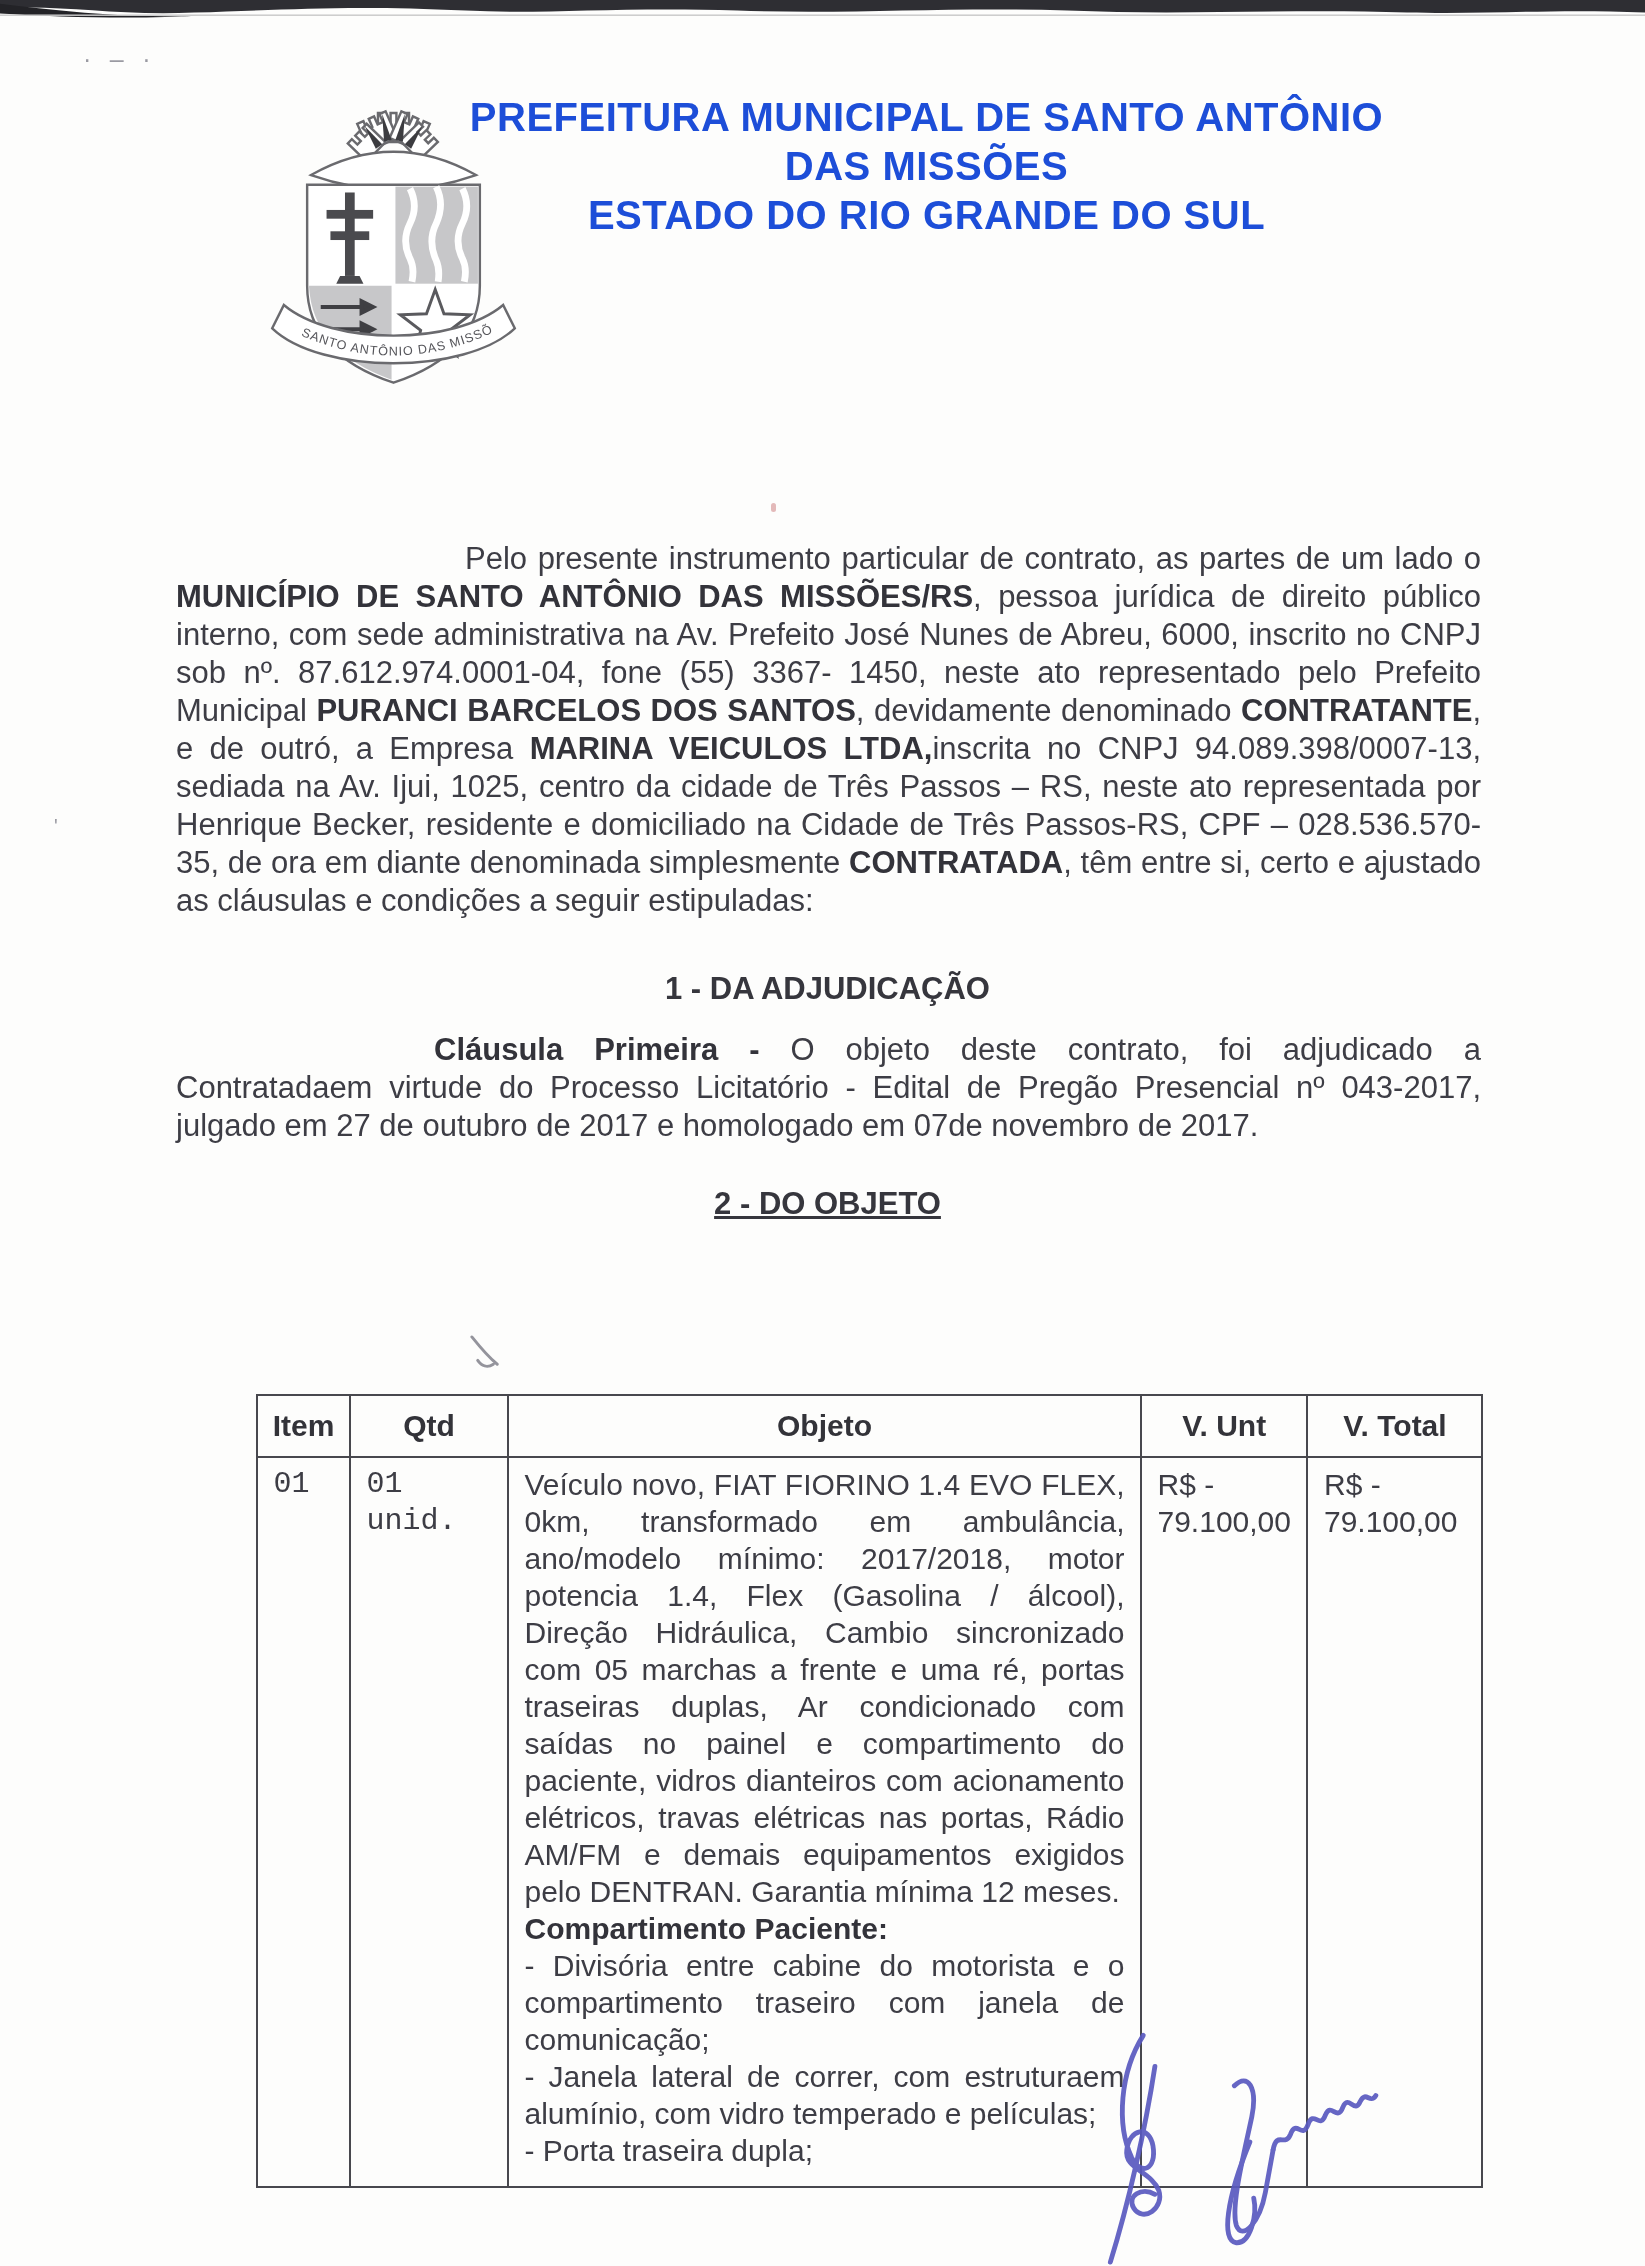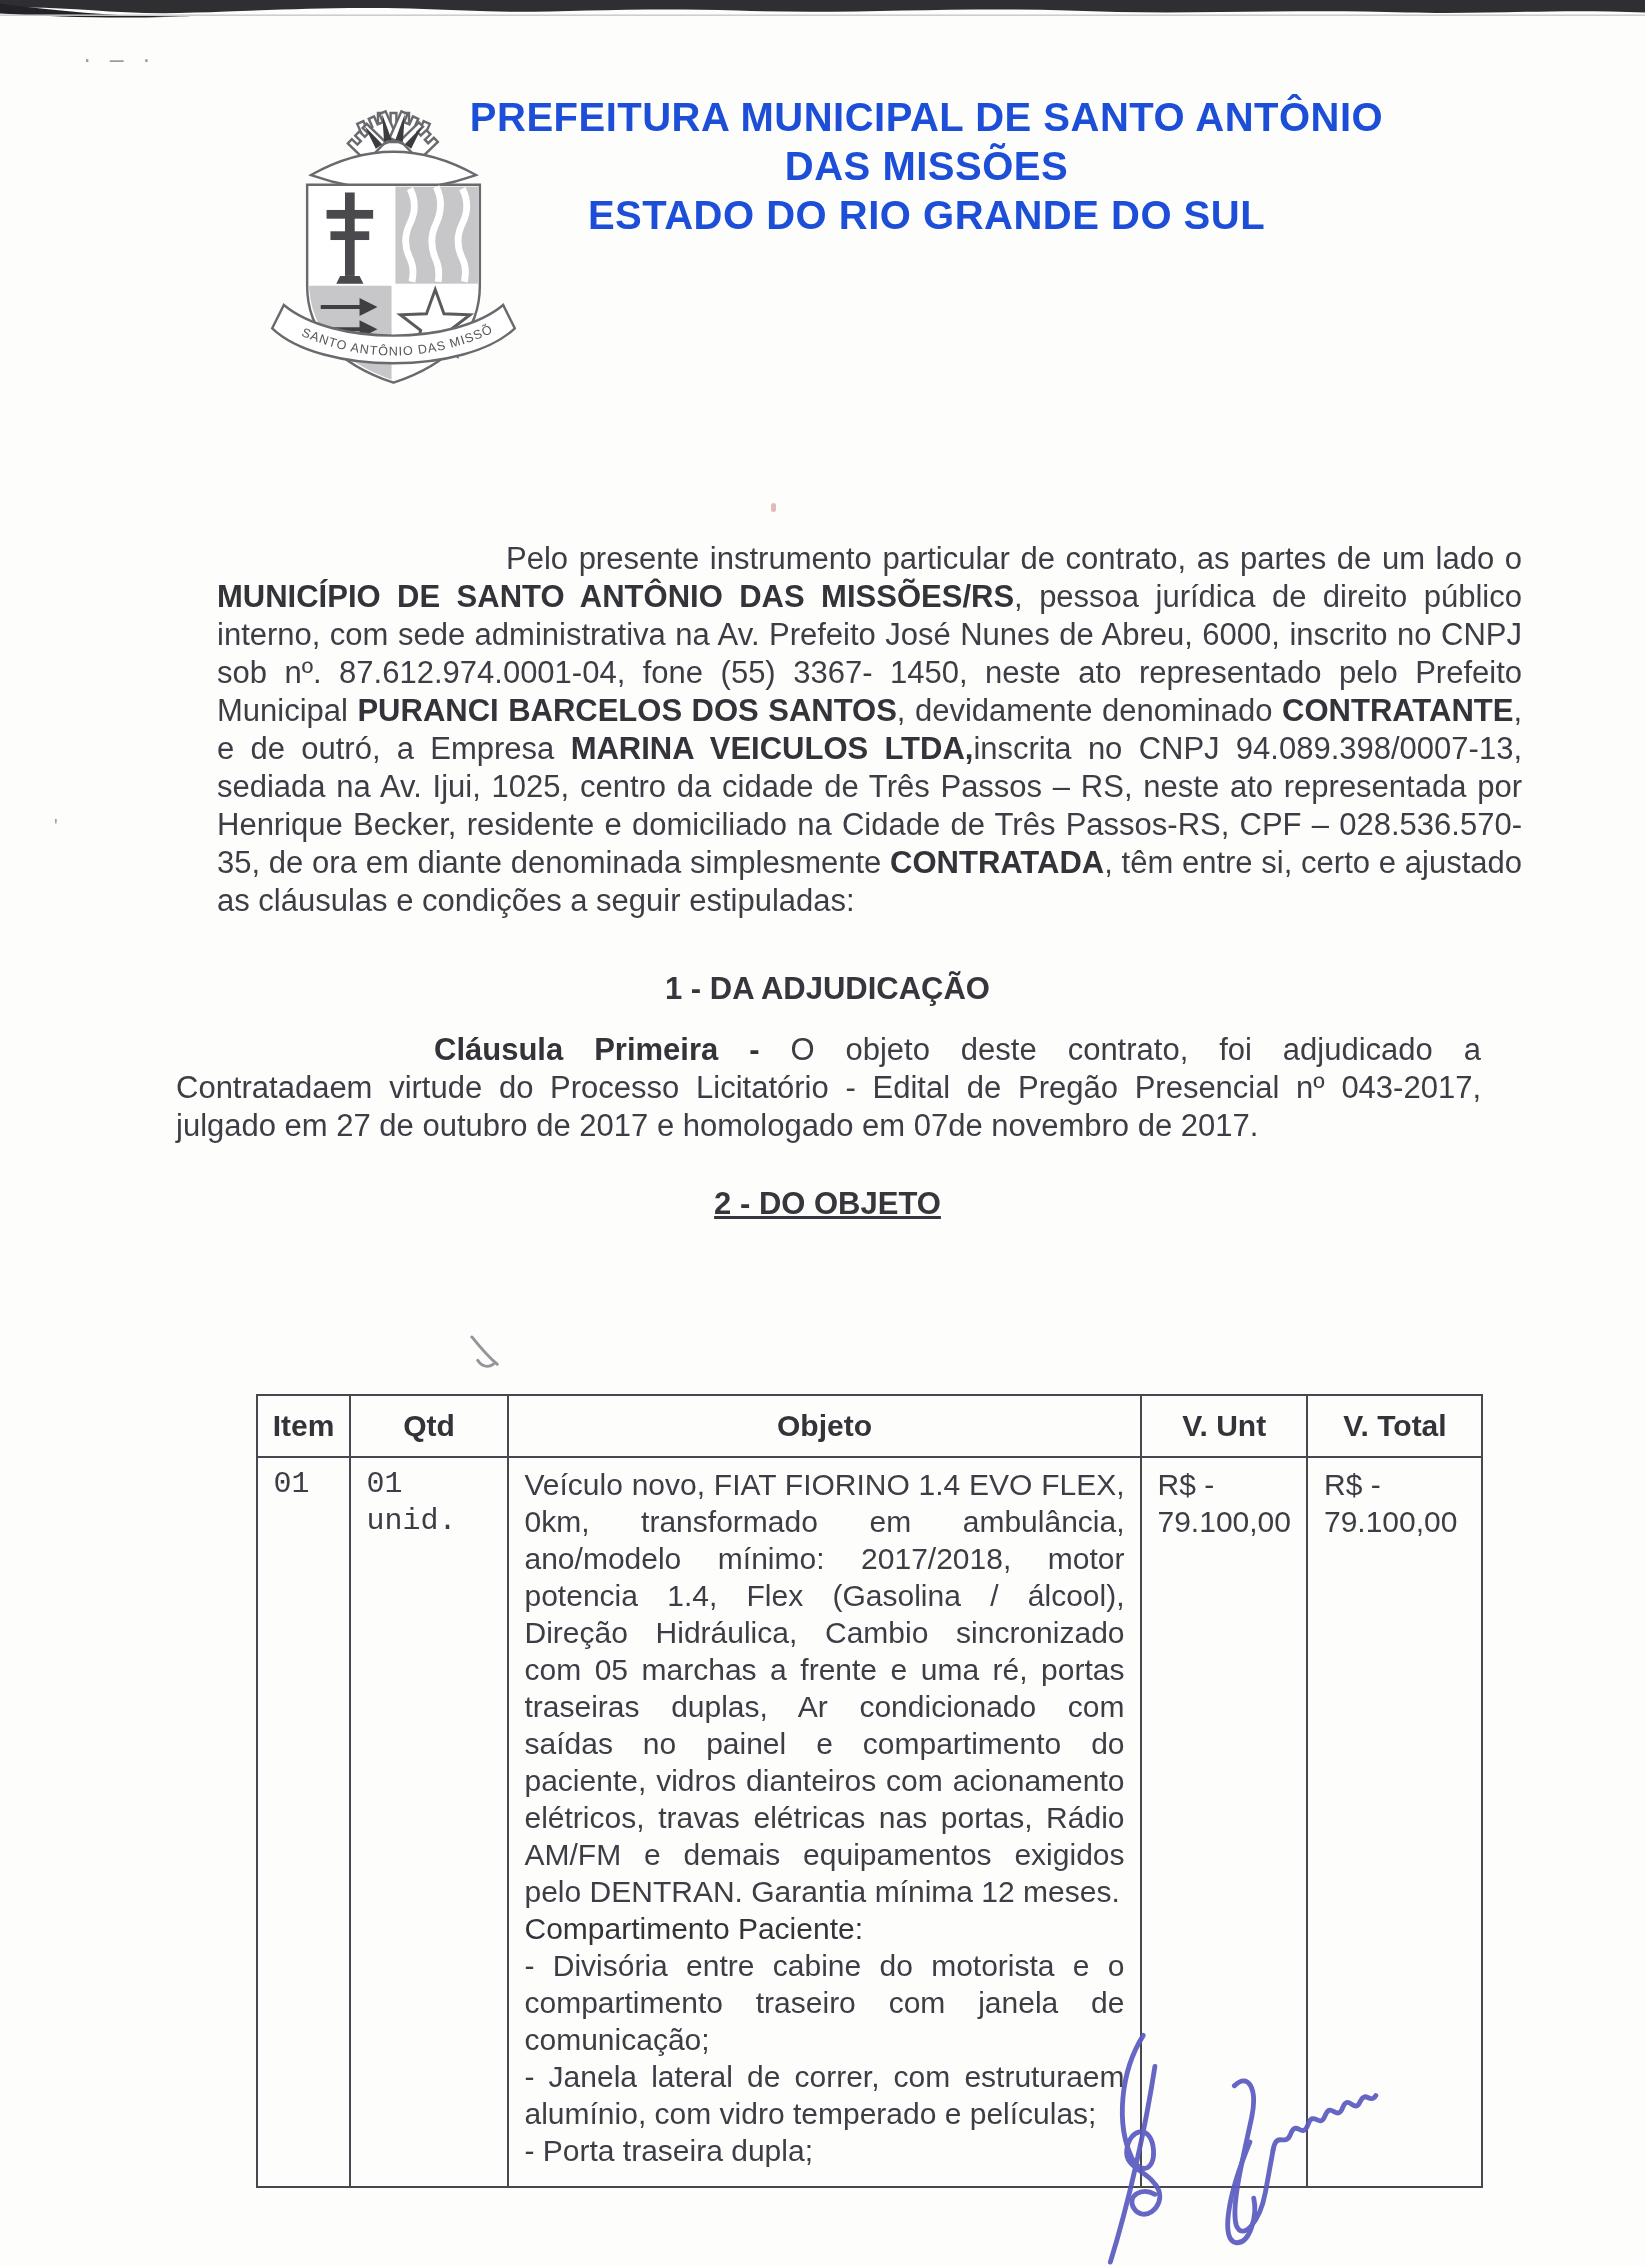--- a/index.html
+++ b/index.html
@@ -24,21 +24,21 @@
     text-align:center;font-weight:bold;font-size:40px;line-height:49px;
     color:#1d4ed8;letter-spacing:0.5px;
   }
   .doc-title{
     position:absolute;left:175px;top:428px;width:1305px;
     text-align:center;font-weight:bold;font-size:31px;color:#38383f;
   }
 
   .para{position:absolute;text-align:justify;font-size:31px;line-height:38px;}
   .para b{color:#33333a;}
-  .intro{left:176px;top:540px;width:1305px;text-indent:289px;margin-left:41px;}
+  .intro{left:176px;top:540px;width:1305px;text-indent:289px;}
   .h-section{
     position:absolute;left:175px;width:1305px;text-align:center;
     font-weight:bold;font-size:31px;color:#36363d;
   }
   .h-s1{top:971px;}
   .clause{left:176px;top:1031px;width:1305px;text-indent:258px;}
   .h-s2{top:1186px;text-decoration:underline;}
   .object-par{left:176px;top:1245px;width:1305px;font-weight:bold;color:#34343b;}
 
   
@@ -48,21 +48,21 @@
     font-size:30px;color:#3d3d45;background:transparent;
   }
   table.items th, table.items td{border:2.4px solid #48484e;}
   table.items th{
     font-weight:bold;font-size:30px;height:60px;text-align:center;
     color:#333339;padding:0 5.8px;
   }
   table.items td{vertical-align:top;padding:7.8px 15.5px 17.5px;line-height:37px;}
   td.c-item,td.c-qtd{padding-left:21.3px;font-family:Liberation Mono, monospace;}
   td.c-objeto{text-align:justify;padding-left:17.5px;padding-right:13.6px;}
-  .obj-sub{font-weight:normal;color:#33333a;}
+  .obj-sub{font-weight:bold;color:#33333a;}
   .money div{line-height:37px;}
 
   .squiggle{position:absolute;}
   .signatures{position:absolute;left:990px;top:2016px;width:543px;height:250px;}
 </style>
 </head>
 <body>
 
 <div class="page">
 

